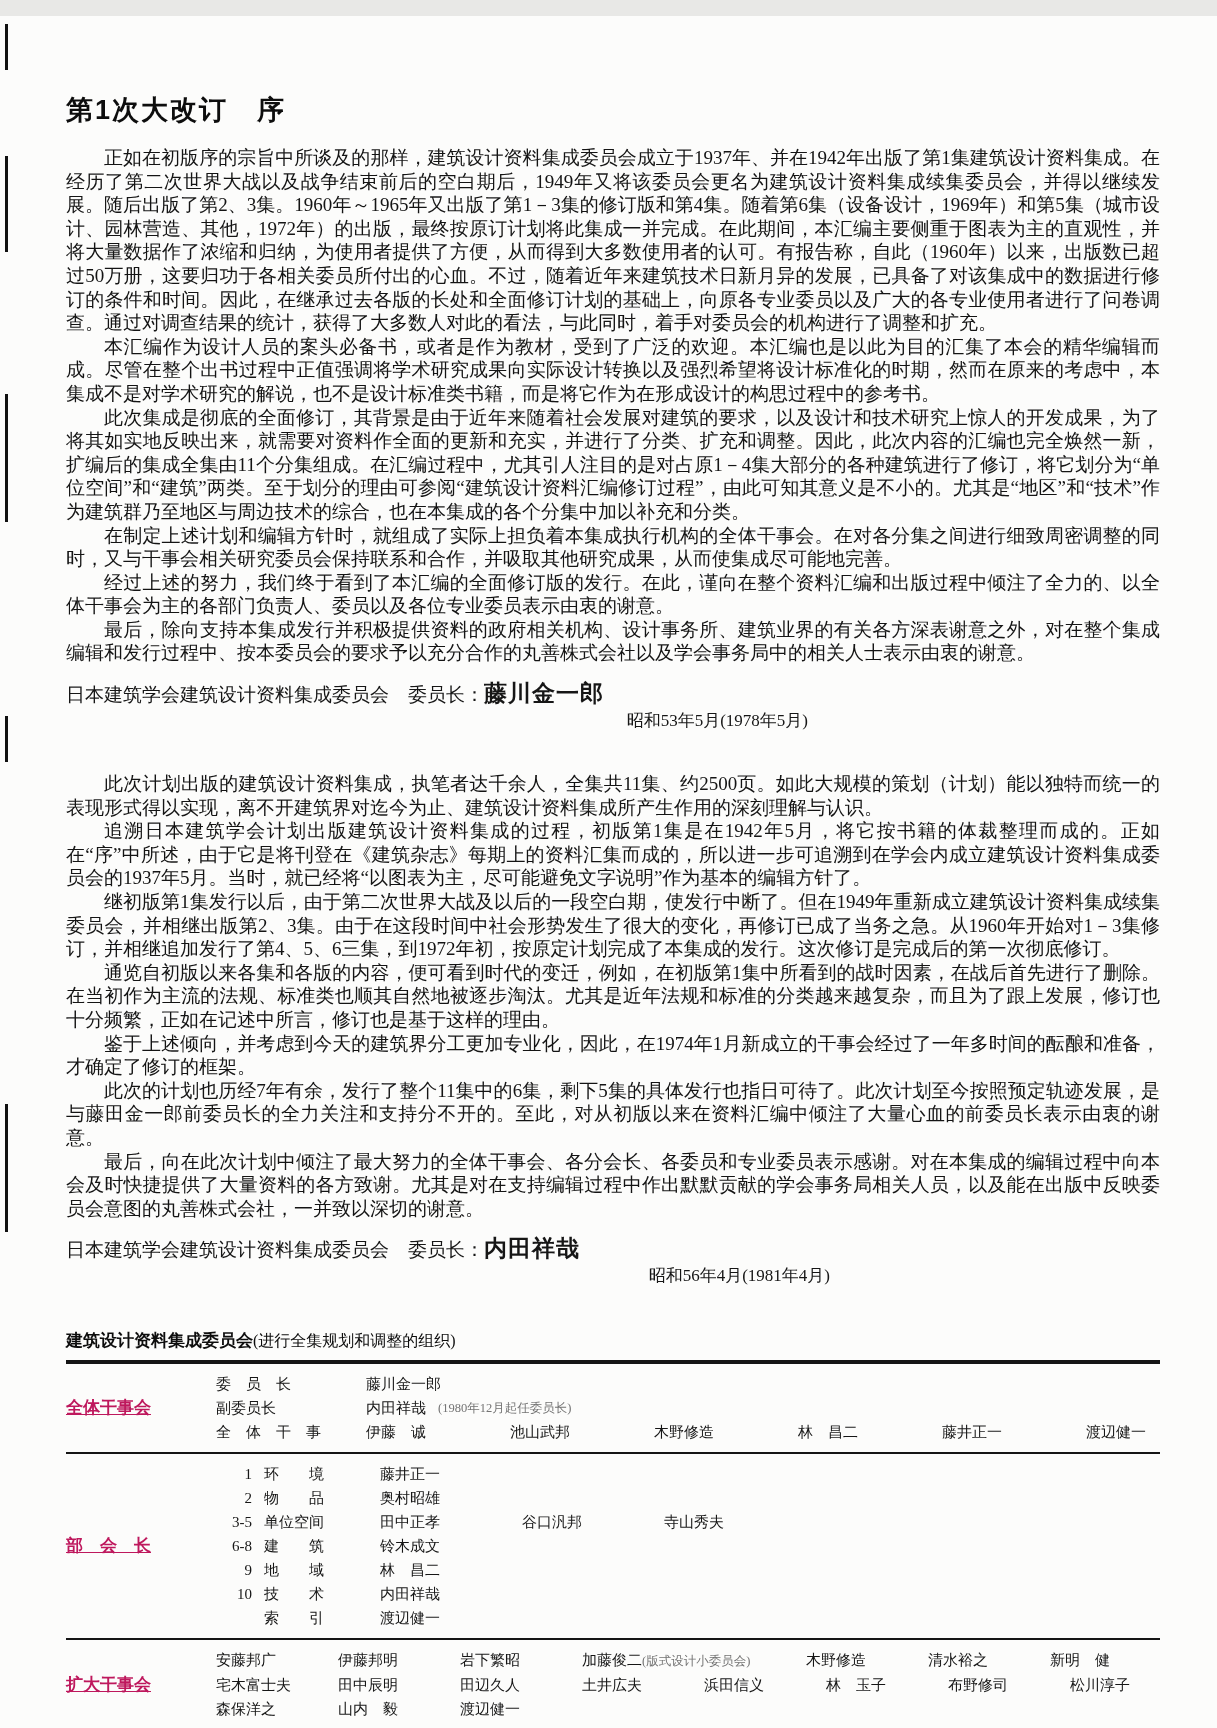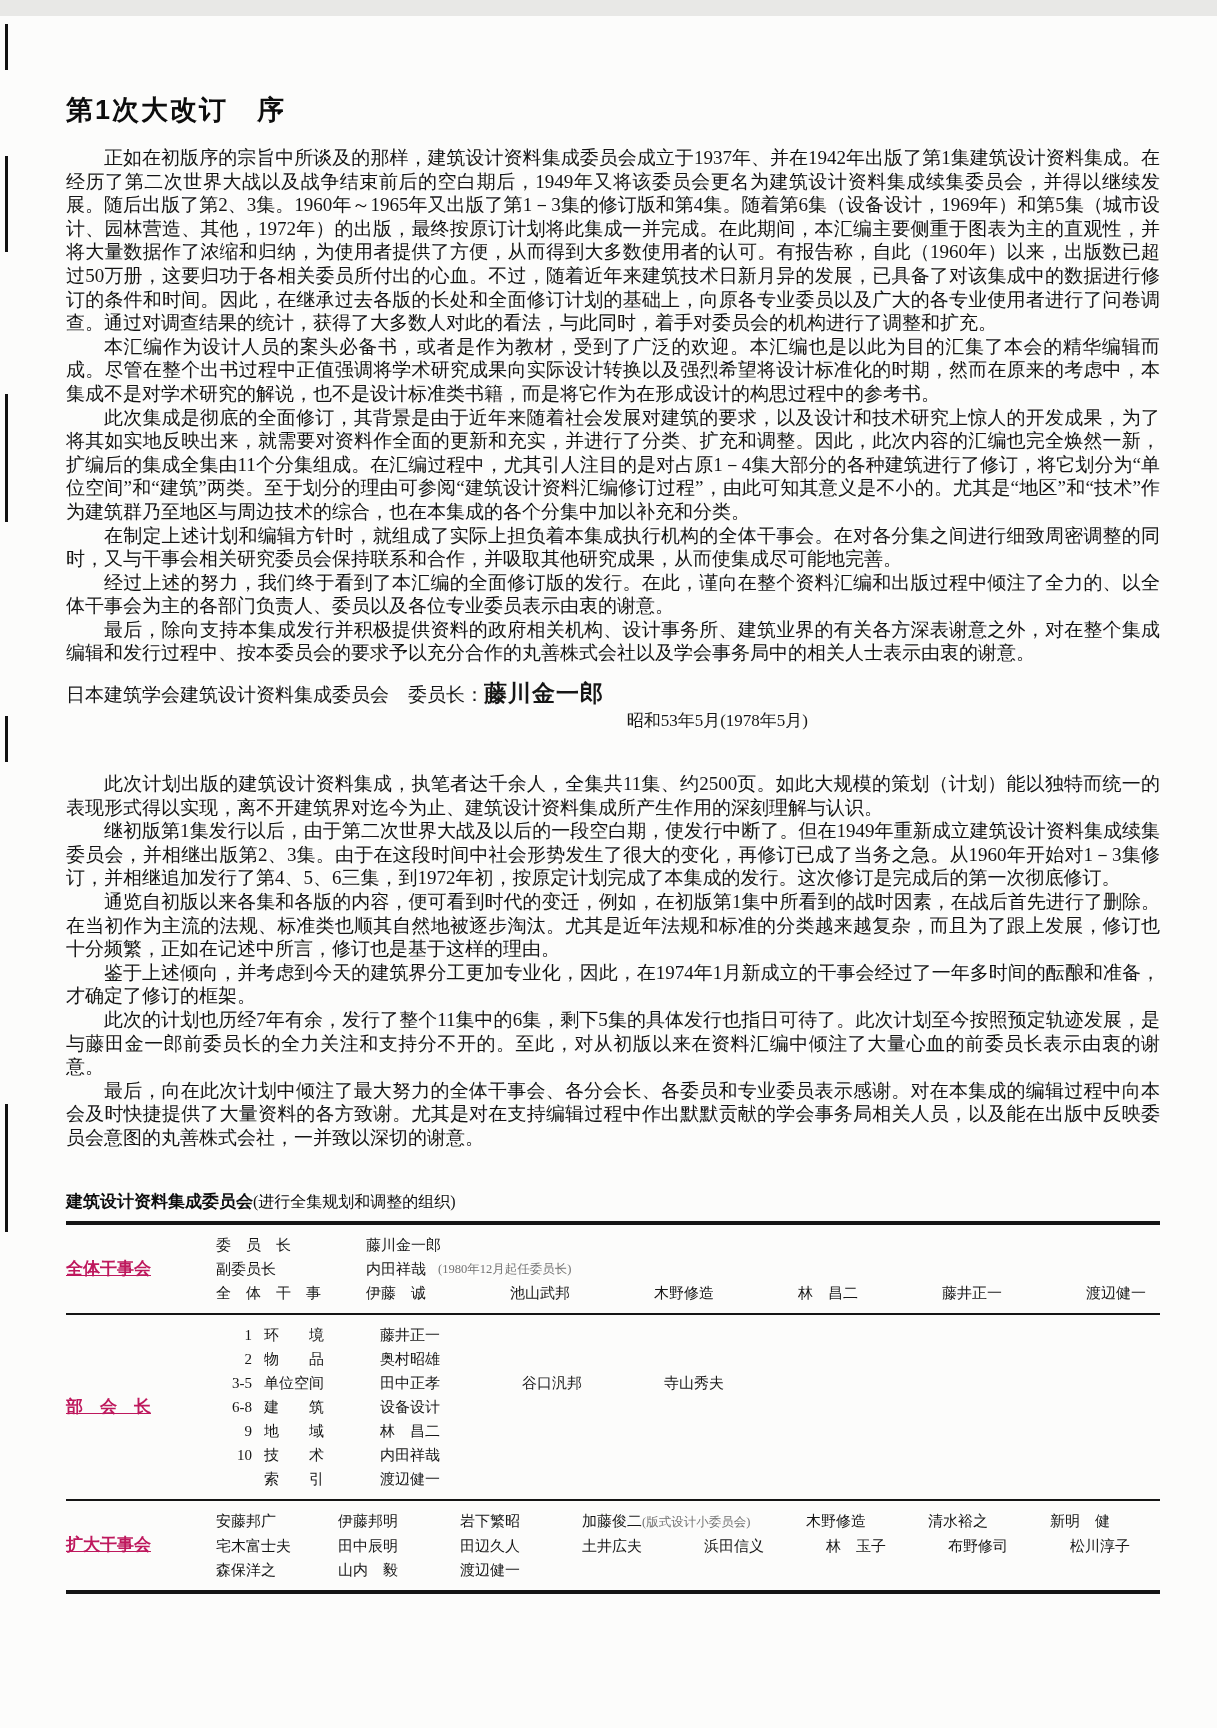--- a/index.html
+++ b/index.html
@@ -88,26 +88,31 @@
       <div class="sig-block sig1">
         <div class="sig-line"><span>日本建筑学会建筑设计资料集成委员会　委员长：</span><span class="sig-name">藤川金一郎</span></div>
         <div class="sig-date">昭和53年5月(1978年5月)</div>
       </div>
     </div>
 
     <div class="vgap-a"></div>
 
     <div>
       <p class="body">此次计划出版的建筑设计资料集成，执笔者达千余人，全集共11集、约2500页。如此大规模的策划（计划）能以独特而统一的表现形式得以实现，离不开建筑界对迄今为止、建筑设计资料集成所产生作用的深刻理解与认识。</p>
+      <p class="body">追溯日本建筑学会计划出版建筑设计资料集成的过程，初版第1集是在1942年5月，将它按书籍的体裁整理而成的。正如在“序”中所述，由于它是将刊登在《建筑杂志》每期上的资料汇集而成的，所以进一步可追溯到在学会内成立建筑设计资料集成委员会的1937年5月。当时，就已经将“以图表为主，尽可能避免文字说明”作为基本的编辑方针了。</p>
       <p class="body">继初版第1集发行以后，由于第二次世界大战及以后的一段空白期，使发行中断了。但在1949年重新成立建筑设计资料集成续集委员会，并相继出版第2、3集。由于在这段时间中社会形势发生了很大的变化，再修订已成了当务之急。从1960年开始对1－3集修订，并相继追加发行了第4、5、6三集，到1972年初，按原定计划完成了本集成的发行。这次修订是完成后的第一次彻底修订。</p>
       <p class="body">通览自初版以来各集和各版的内容，便可看到时代的变迁，例如，在初版第1集中所看到的战时因素，在战后首先进行了删除。在当初作为主流的法规、标准类也顺其自然地被逐步淘汰。尤其是近年法规和标准的分类越来越复杂，而且为了跟上发展，修订也十分频繁，正如在记述中所言，修订也是基于这样的理由。</p>
       <p class="body">鉴于上述倾向，并考虑到今天的建筑界分工更加专业化，因此，在1974年1月新成立的干事会经过了一年多时间的酝酿和准备，才确定了修订的框架。</p>
       <p class="body">此次的计划也历经7年有余，发行了整个11集中的6集，剩下5集的具体发行也指日可待了。此次计划至今按照预定轨迹发展，是与藤田金一郎前委员长的全力关注和支持分不开的。至此，对从初版以来在资料汇编中倾注了大量心血的前委员长表示由衷的谢意。</p>
       <p class="body">最后，向在此次计划中倾注了最大努力的全体干事会、各分会长、各委员和专业委员表示感谢。对在本集成的编辑过程中向本会及时快捷提供了大量资料的各方致谢。尤其是对在支持编辑过程中作出默默贡献的学会事务局相关人员，以及能在出版中反映委员会意图的丸善株式会社，一并致以深切的谢意。</p>
 
+      <div class="sig-block sig2">
+        <div class="sig-line"><span>日本建筑学会建筑设计资料集成委员会　委员长：</span><span class="sig-name">内田祥哉</span></div>
+        <div class="sig-date">昭和56年4月(1981年4月)</div>
+      </div>
     </div>
 
     <div class="vgap-b"></div>
 
     <div>
       <div class="cmt-head"><span>建筑设计资料集成委员会</span><span class="cmt-sub">(进行全集规划和调整的组织)</span></div>
 
       <div class="tbl">
 
         <div class="tsec">
@@ -150,21 +155,21 @@
             <div class="trow">
               <span class="num">3-5</span>
               <span class="cat">单位空间</span>
               <span class="cnm">田中正孝</span>
               <span class="cnm">谷口汎邦</span>
               <span class="cnm">寺山秀夫</span>
             </div>
             <div class="trow">
               <span class="num">6-8</span>
               <span class="cat">建　　筑</span>
-              <span class="cnm">设备设计</span>
+              <span class="cnm">铃木成文</span>
             </div>
             <div class="trow">
               <span class="num">9</span>
               <span class="cat">地　　域</span>
               <span class="cnm">林　昌二</span>
             </div>
             <div class="trow">
               <span class="num">10</span>
               <span class="cat">技　　术</span>
               <span class="cnm">内田祥哉</span>

